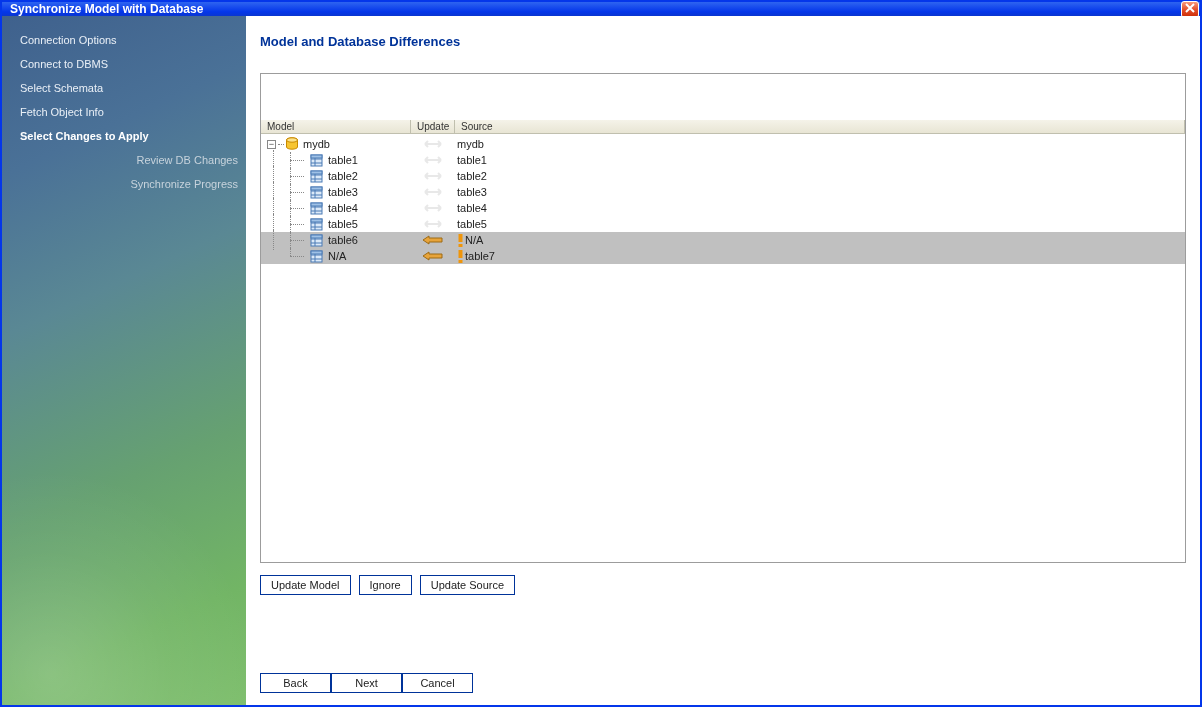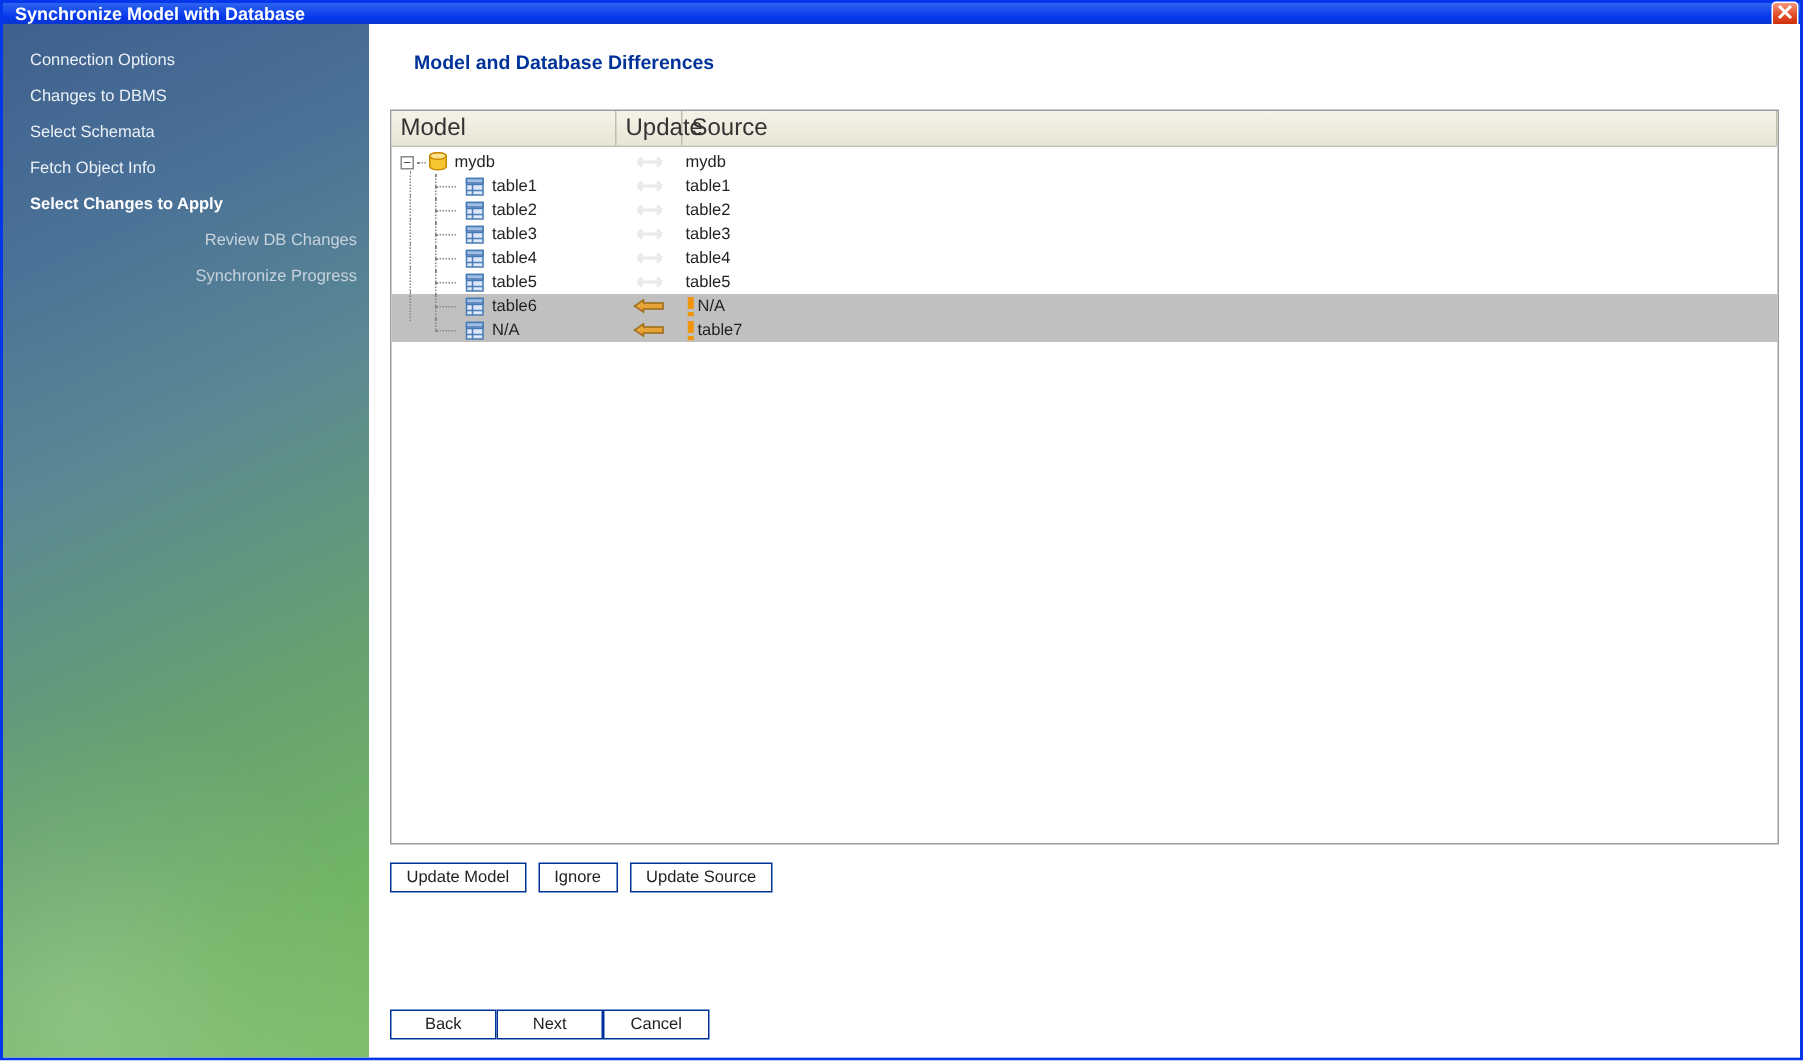--- a/index.html
+++ b/index.html
@@ -81,41 +81,41 @@
     background: #fff;
     display: flex;
     flex-direction: column;
     padding: 18px 14px 12px 14px;
   }
   .main-title {
     color: #003399;
     font-size: 13px;
     font-weight: bold;
     margin-bottom: 24px;
-    margin-left: 16px;
   }
   .subtitle {
     color: #333;
     font-size: 11px;
     margin-bottom: 10px;
   }
 
   .tree-wrapper {
     border: 1px solid #9c9c9c;
     height: 490px;
     background: #fff;
     overflow: hidden;
   }
   .tree-header {
-    height: 24px;
+    height: 14px;
     background: linear-gradient(to bottom, #f5f3e9 0%, #e8e5d4 100%);
     display: flex;
-    font-size: 16px;
+    font-size: 10px;
     color: #333;
     border-bottom: 1px solid #c0bfae;
+    margin-top: 46px;
   }
   .tree-header .col {
     border-right: 1px solid #c0bfae;
     padding: 2px 6px;
     display:flex; align-items:center;
   }
   .col-model { width: 150px; }
   .col-update { width: 44px; }
   .col-source { flex: 1; }
 
@@ -259,21 +259,21 @@
             <path d="M1 1 L9 9 M9 1 L1 9" stroke="#fff" stroke-width="2"></path>
           </svg>
       </span>
     </span>
   </div>
 
   <div class="body-area">
 
     <div class="sidebar">
       <div class="sidebar-item"><span>Connection Options</span></div>
-      <div class="sidebar-item"><span>Changes to DBMS</span></div>
+      <div class="sidebar-item"><span>Connect to DBMS</span></div>
       <div class="sidebar-item"><span>Select Schemata</span></div>
       <div class="sidebar-item"><span>Fetch Object Info</span></div>
       <div class="sidebar-item current"><span>Select Changes to Apply</span></div>
       <div class="sidebar-item muted"><span>Review DB Changes</span></div>
       <div class="sidebar-item muted"><span>Synchronize Progress</span></div>
     </div>
 
     <div class="main">
 
       <div class="main-title">Model and Database Differences</div>

